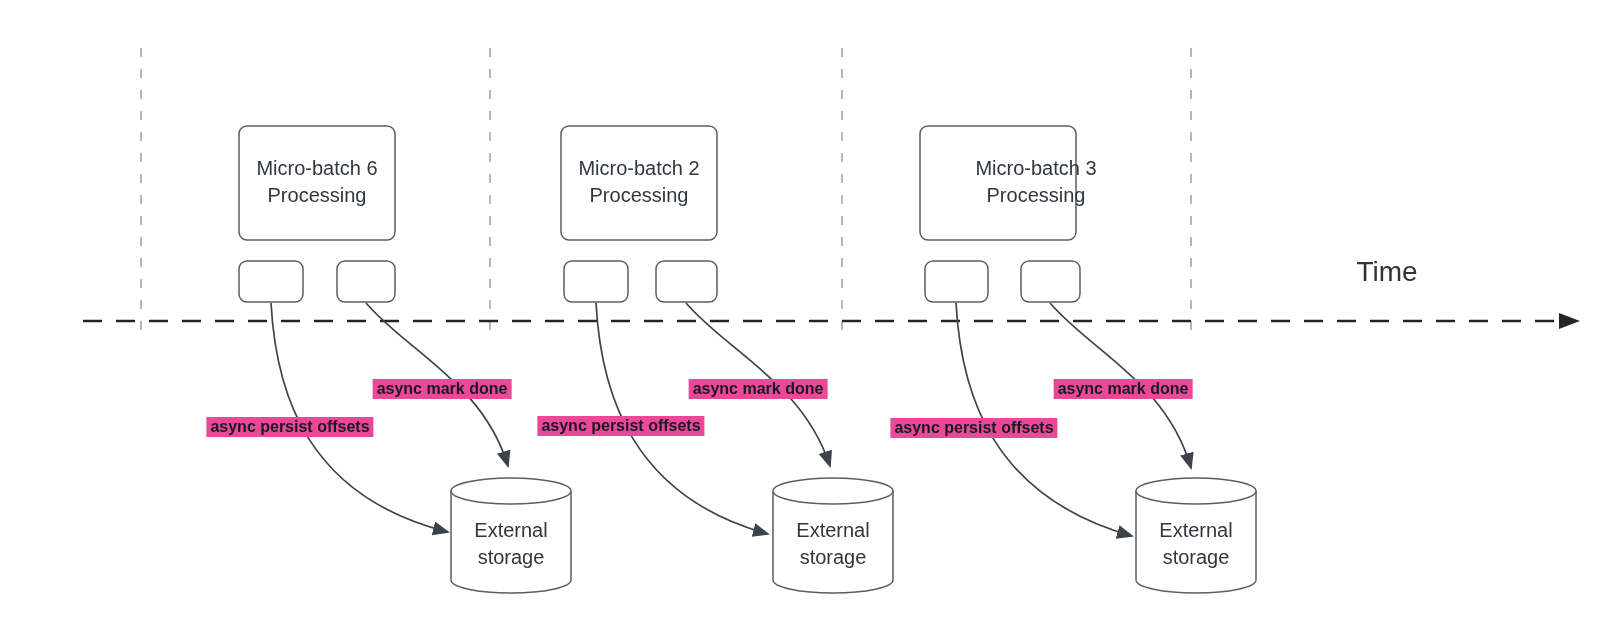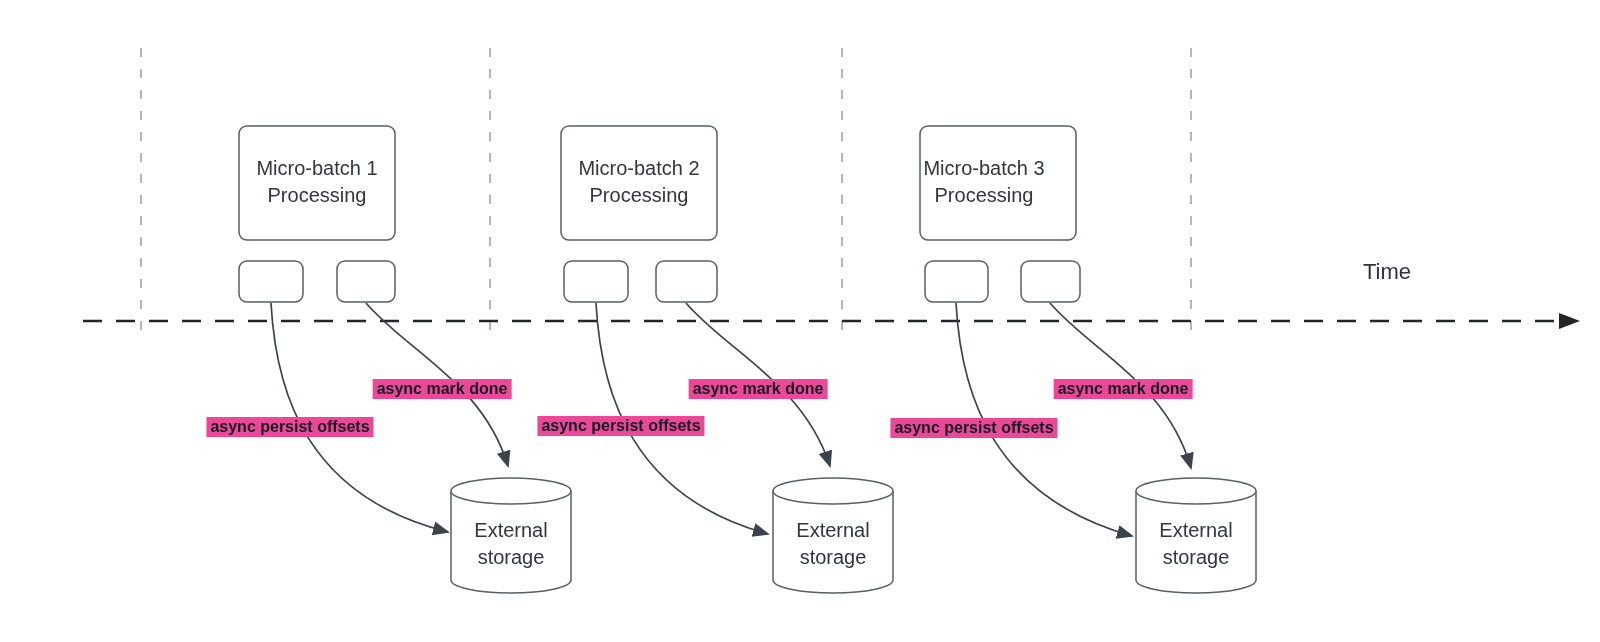--- a/index.html
+++ b/index.html
@@ -7,21 +7,21 @@
     position: relative;
     width: 1600px;
     height: 642px;
     background: #ffffff;
     font-family: "Liberation Sans", "DejaVu Sans", sans-serif;
     overflow: hidden;
   }
   #shapes-svg { position: absolute; left: 0; top: 0; }
   .txt { position: absolute; transform: translate(-50%, -50%); text-align: center; white-space: nowrap; }
   .node-text { font-size: 20px; line-height: 27px; color: #31363f; }
-  .time-text { font-size: 22px; color: #2f333c; }
+  .time-text { font-size: 28px; color: #2f333c; }
   .annot { font-size: 16px; font-weight: bold; color: #171a20; background: #ec4899; padding: 1px 4px; }
 </style>
 </head>
 <body>
 
 <div id="canvas">
 
   <svg id="shapes-svg" width="1600" height="642" viewBox="0 0 1600 642">
     <defs>
       <marker id="arrowhead" markerUnits="userSpaceOnUse" markerWidth="20" markerHeight="16" refX="15" refY="7" orient="auto">
@@ -75,42 +75,42 @@
       <g>
         <path d="M1136,491 L1136,580 A60,13 0 0 0 1256,580 L1256,491"></path>
         <ellipse cx="1196" cy="491" rx="60" ry="13"></ellipse>
       </g>
     </g>
   </svg>
 
   <div class="txt time-text" style="left:1387px; top:272px;">Time</div>
 
   <div class="txt node-text" style="left:317px; top:182px;">
-    <span style="display:block">Micro-batch 1</span>
+    <span style="display:block">Micro-batch 6</span>
     <span style="display:block">Processing</span>
   </div>
   <div class="txt annot" style="left:290px; top:427px;">async persist offsets</div>
   <div class="txt annot" style="left:442px; top:389px;">async mark done</div>
   <div class="txt node-text" style="left:511px; top:544px;">
     <span style="display:block">External</span>
     <span style="display:block">storage</span>
   </div>
 
   <div class="txt node-text" style="left:639px; top:182px;">
     <span style="display:block">Micro-batch 2</span>
     <span style="display:block">Processing</span>
   </div>
   <div class="txt annot" style="left:621px; top:426px;">async persist offsets</div>
   <div class="txt annot" style="left:758px; top:389px;">async mark done</div>
   <div class="txt node-text" style="left:833px; top:544px;">
     <span style="display:block">External</span>
     <span style="display:block">storage</span>
   </div>
 
-  <div class="txt node-text" style="left:984px; top:182px;">
+  <div class="txt node-text" style="left:1036px; top:182px;">
     <span style="display:block">Micro-batch 3</span>
     <span style="display:block">Processing</span>
   </div>
   <div class="txt annot" style="left:974px; top:428px;">async persist offsets</div>
   <div class="txt annot" style="left:1123px; top:389px;">async mark done</div>
   <div class="txt node-text" style="left:1196px; top:544px;">
     <span style="display:block">External</span>
     <span style="display:block">storage</span>
   </div>
 

